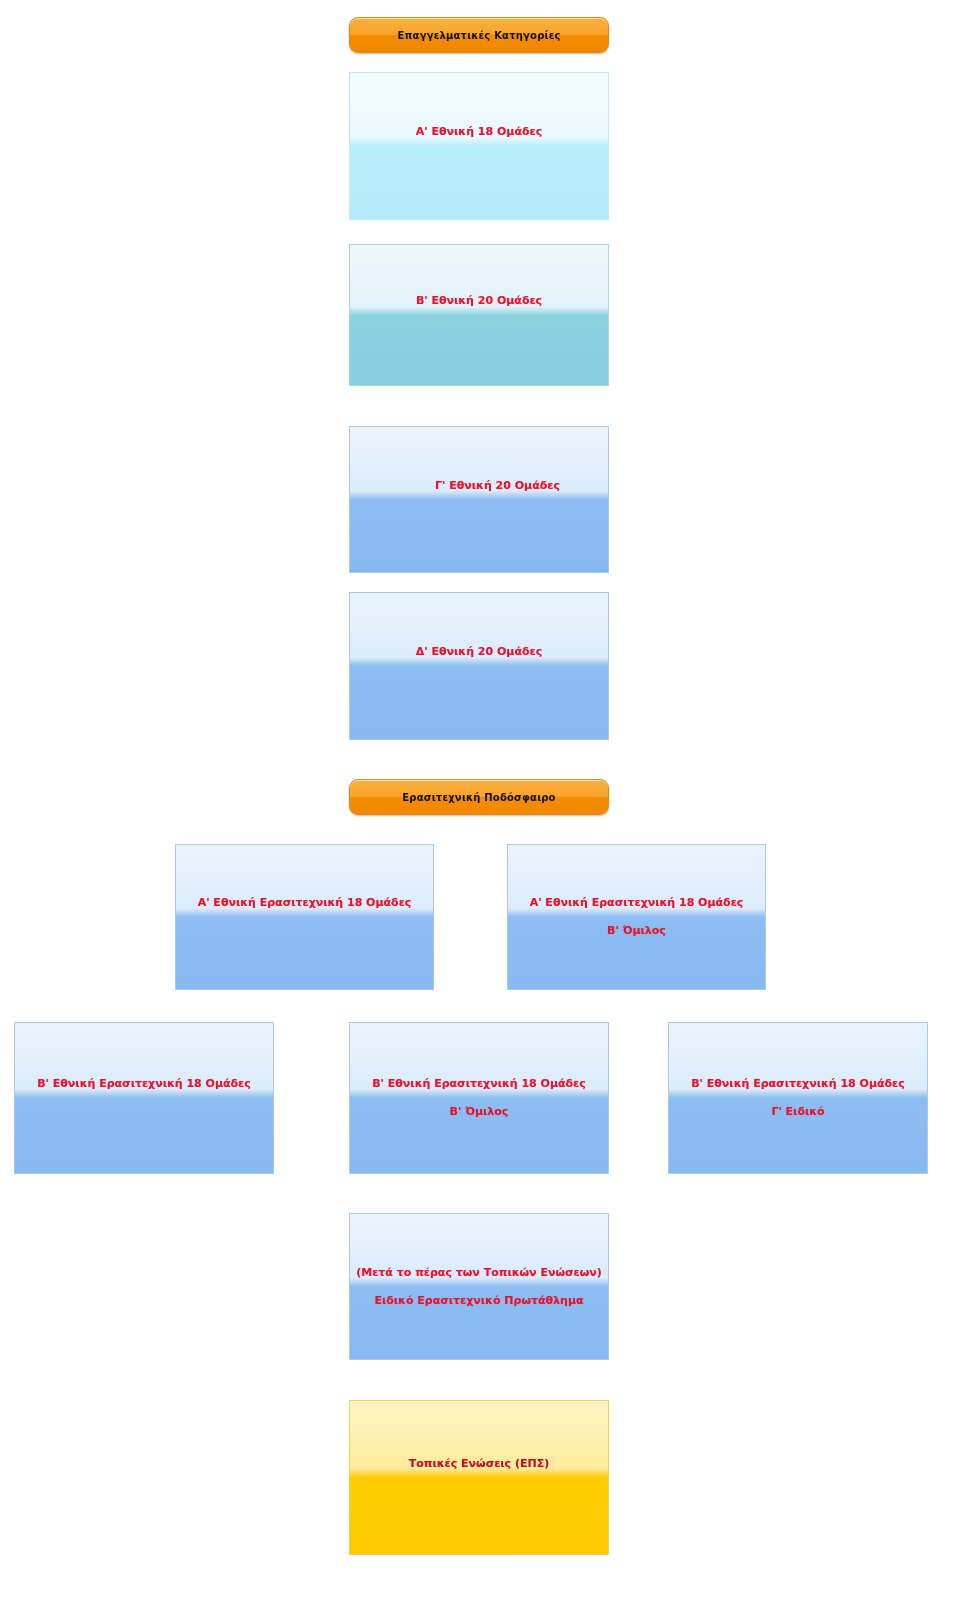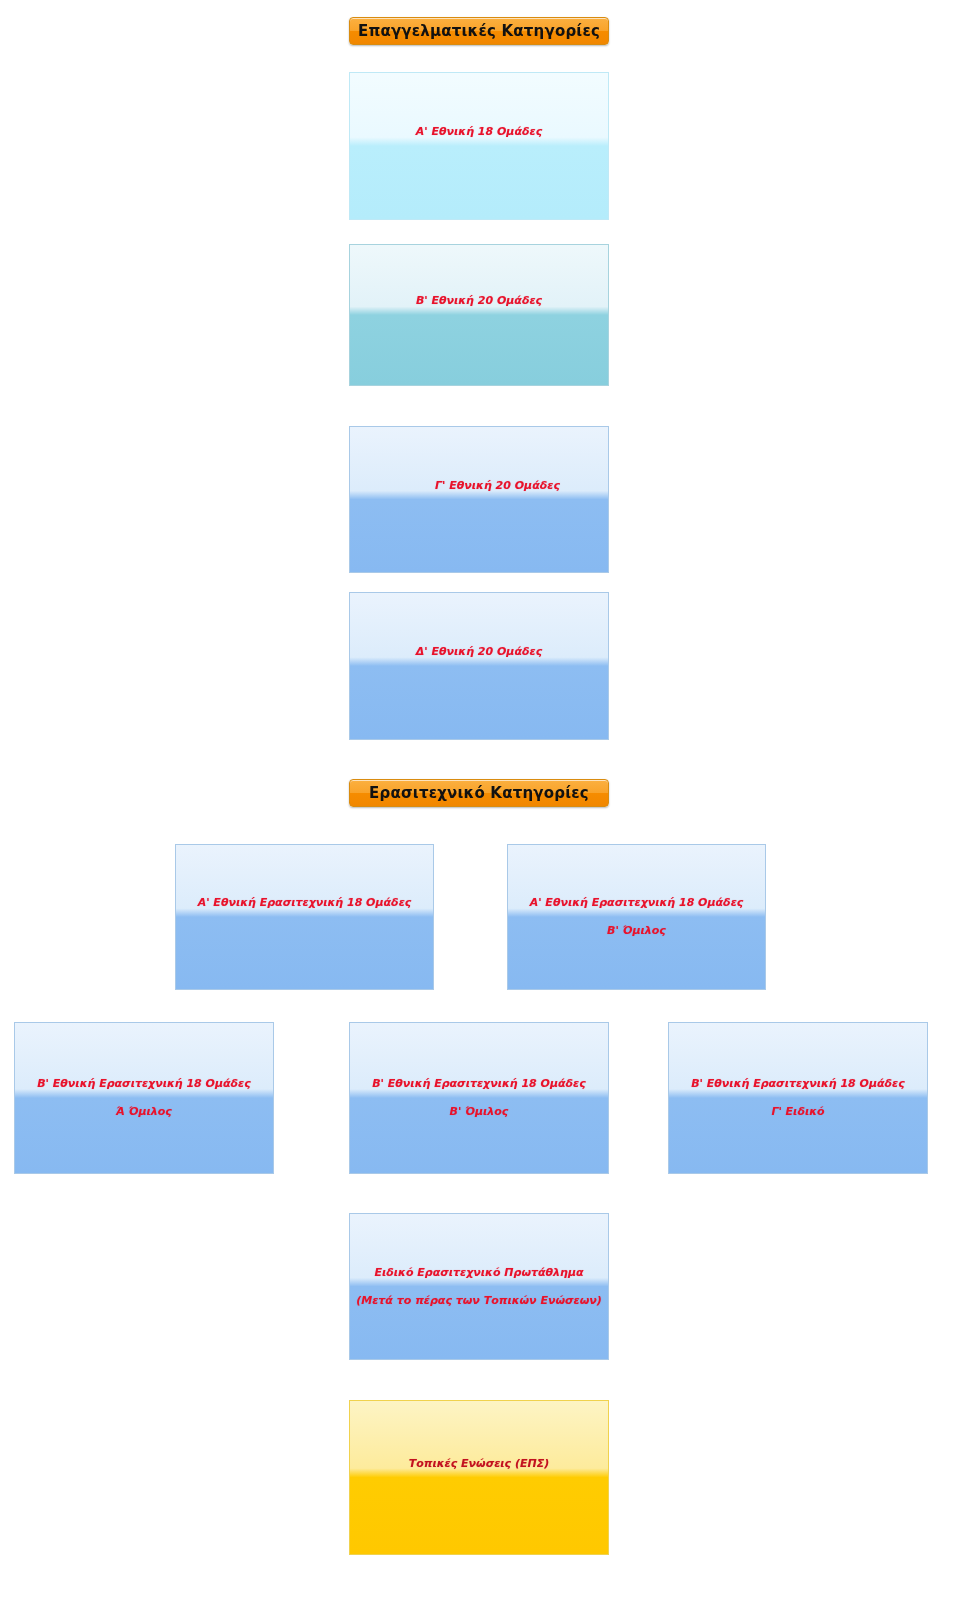--- a/index.html
+++ b/index.html
@@ -13,35 +13,35 @@
     width: 962px;
     height: 1600px;
     position: relative;
     font-family: "DejaVu Sans", "Liberation Sans", sans-serif;
     overflow: hidden;
   }
 
   
   .section-header {
     position: absolute;
-    height: 28px;
-    border-radius: 4px;
+    height: 36px;
+    border-radius: 9px;
     border: 1px solid #d98c10;
     background: linear-gradient(to bottom,
         #fbb040 0%,
         #f9a32a 49%,
         #f68c00 50%,
         #f18700 100%);
     box-shadow: inset 0 1px 0 rgba(255,255,255,0.65),
                 0 1px 2px rgba(0,0,0,0.28);
     display: flex;
     align-items: center;
     justify-content: center;
     color: #111111;
-    font-size: 15px;
+    font-size: 10px;
     font-weight: 600;
     letter-spacing: 0.2px;
     white-space: nowrap;
     cursor: pointer;
   }
 
   
   .node {
     position: absolute;
     border: 1px solid #a9c9e8;
@@ -56,21 +56,20 @@
     text-align: center;
     color: #e8122b;
     font-size: 11px;
     font-weight: 700;
     line-height: 28px;
     text-shadow: 0 0 1px rgba(232,18,43,0.35);
   }
   .node .line {
     display: block;
     white-space: nowrap;
-    font-style: italic;
   }
 
   
   .tone-cyan-light {
     background: linear-gradient(to bottom,
        #f2fcff 0%, #eaf9ff 44%, #b9eefc 50%, #b4ecfb 100%);
     border-color: #bfe9f6;
   }
   .tone-cyan-mid {
     background: linear-gradient(to bottom,
@@ -111,60 +110,59 @@
     <span class="line">Γ' Εθνική 20 Ομάδες</span>
   </div>
 </div>
 
 <div class="node tone-blue" style="left:349px; top:592px; width:260px; height:148px;">
   <div class="label-stack" style="margin-top: 45px;">
     <span class="line">Δ' Εθνική 20 Ομάδες</span>
   </div>
 </div>
 
-<div class="section-header" style="left:349px; top:779px; width:260px;">Ερασιτεχνικό Κατηγορίες</div>
+<div class="section-header" style="left:349px; top:779px; width:260px;">Ερασιτεχνική Ποδόσφαιρο</div>
 
 <div class="node tone-blue" style="left:175px; top:844px; width:259px; height:146px;">
   <div class="label-stack" style="margin-top: 44px;">
     <span class="line">Α' Εθνική Ερασιτεχνική 18 Ομάδες</span>
   </div>
 </div>
 
 <div class="node tone-blue" style="left:507px; top:844px; width:259px; height:146px;">
   <div class="label-stack" style="margin-top: 44px;">
     <span class="line">Α' Εθνική Ερασιτεχνική 18 Ομάδες</span>
     <span class="line">Β' Όμιλος</span>
   </div>
 </div>
 
 <div class="node tone-blue" style="left:14px; top:1022px; width:260px; height:152px;">
   <div class="label-stack" style="margin-top: 47px;">
     <span class="line">Β' Εθνική Ερασιτεχνική 18 Ομάδες</span>
-    <span class="line">Ά Όμιλος</span>
   </div>
 </div>
 
 <div class="node tone-blue" style="left:349px; top:1022px; width:260px; height:152px;">
   <div class="label-stack" style="margin-top: 47px;">
     <span class="line">Β' Εθνική Ερασιτεχνική 18 Ομάδες</span>
     <span class="line">Β' Όμιλος</span>
   </div>
 </div>
 
 <div class="node tone-blue" style="left:668px; top:1022px; width:260px; height:152px;">
   <div class="label-stack" style="margin-top: 47px;">
     <span class="line">Β' Εθνική Ερασιτεχνική 18 Ομάδες</span>
     <span class="line">Γ' Ειδικό</span>
   </div>
 </div>
 
 <div class="node tone-blue" style="left:349px; top:1213px; width:260px; height:147px;">
   <div class="label-stack" style="margin-top: 45px;">
+    <span class="line">(Μετά το πέρας των Τοπικών Ενώσεων)</span>
     <span class="line">Ειδικό Ερασιτεχνικό Πρωτάθλημα</span>
-    <span class="line">(Μετά το πέρας των Τοπικών Ενώσεων)</span>
   </div>
 </div>
 
 <div class="node tone-yellow" style="left:349px; top:1400px; width:260px; height:155px;">
   <div class="label-stack" style="margin-top: 49px;">
     <span class="line">Τοπικές Ενώσεις (ΕΠΣ)</span>
   </div>
 </div>
 
 </body></html>

